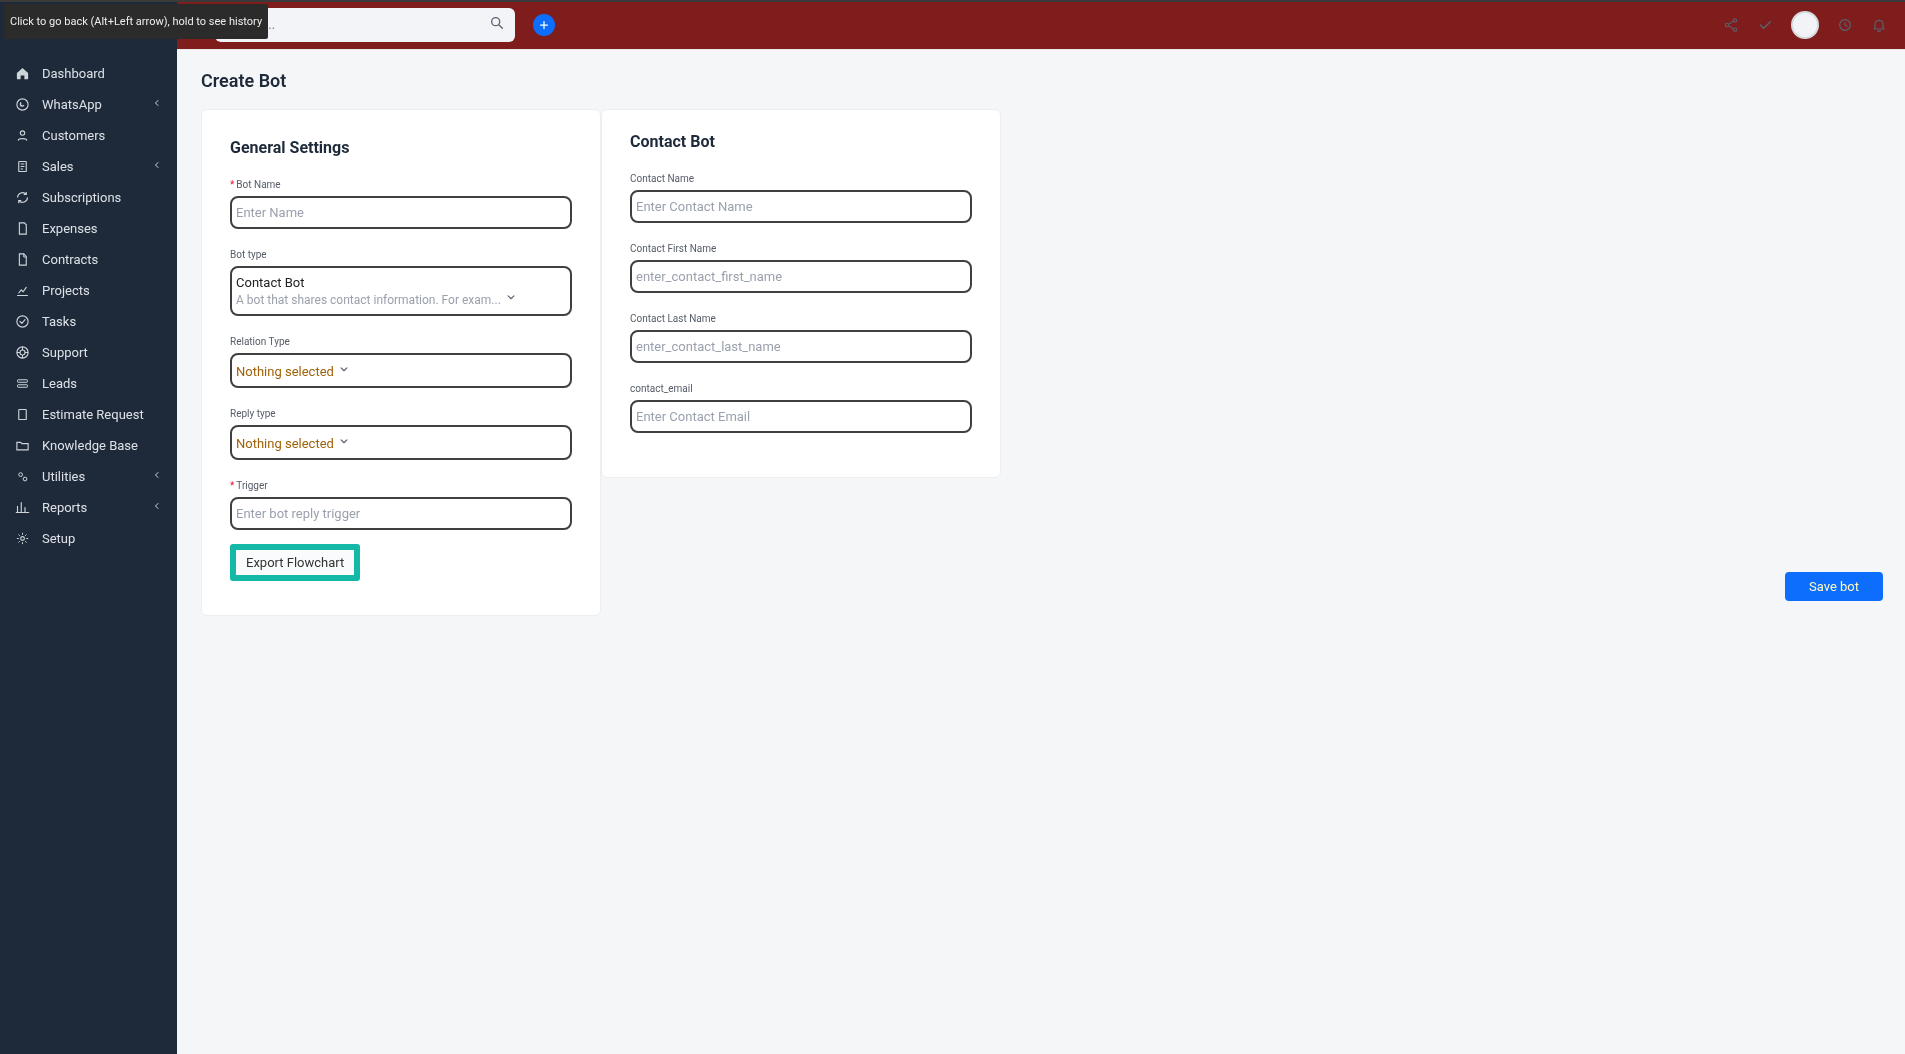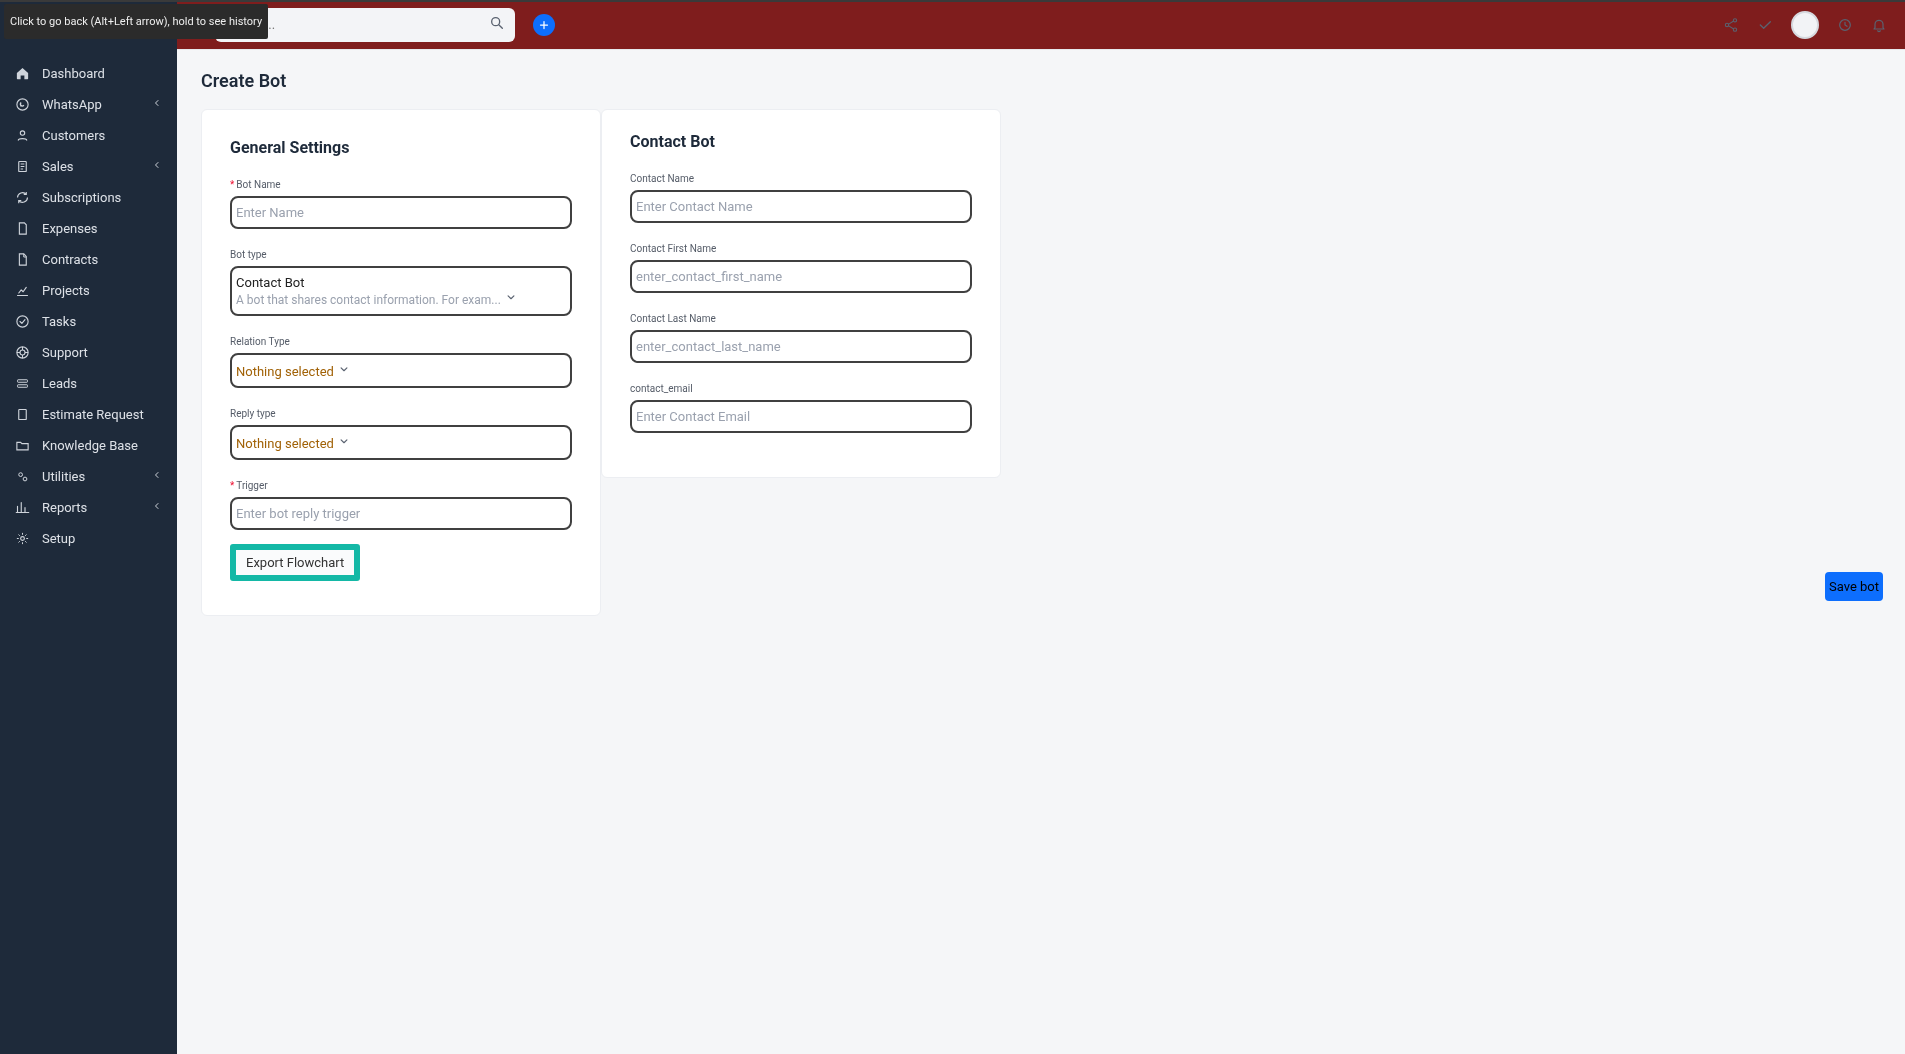--- a/index.html
+++ b/index.html
@@ -126,23 +126,23 @@
 
 .export-btn {
   border: 6px solid #14b8a6; background: #fafbfc;
   padding: 5px 10px; font-size: 13px; color: #333;
   border-radius: 3px; cursor: pointer;
 }
 
 .save-btn {
   position: fixed; right: 22px; bottom: auto;
   top: 572px;
-  background: #0d6efd; color: #000000;
+  background: #0d6efd; color: #fef9c3;
   border: none; border-radius: 4px;
-  padding: 7px 4px; font-size: 13px; cursor: pointer;
+  padding: 7px 24px; font-size: 13px; cursor: pointer;
 }
 
 .tooltip-back {
   position: fixed; top: 4px; left: 4px;
   background: #2b2b2b; color: #eee;
   font-size: 11px; padding: 11px 6px;
   border-radius: 2px;
   z-index: 100;
 }
 

